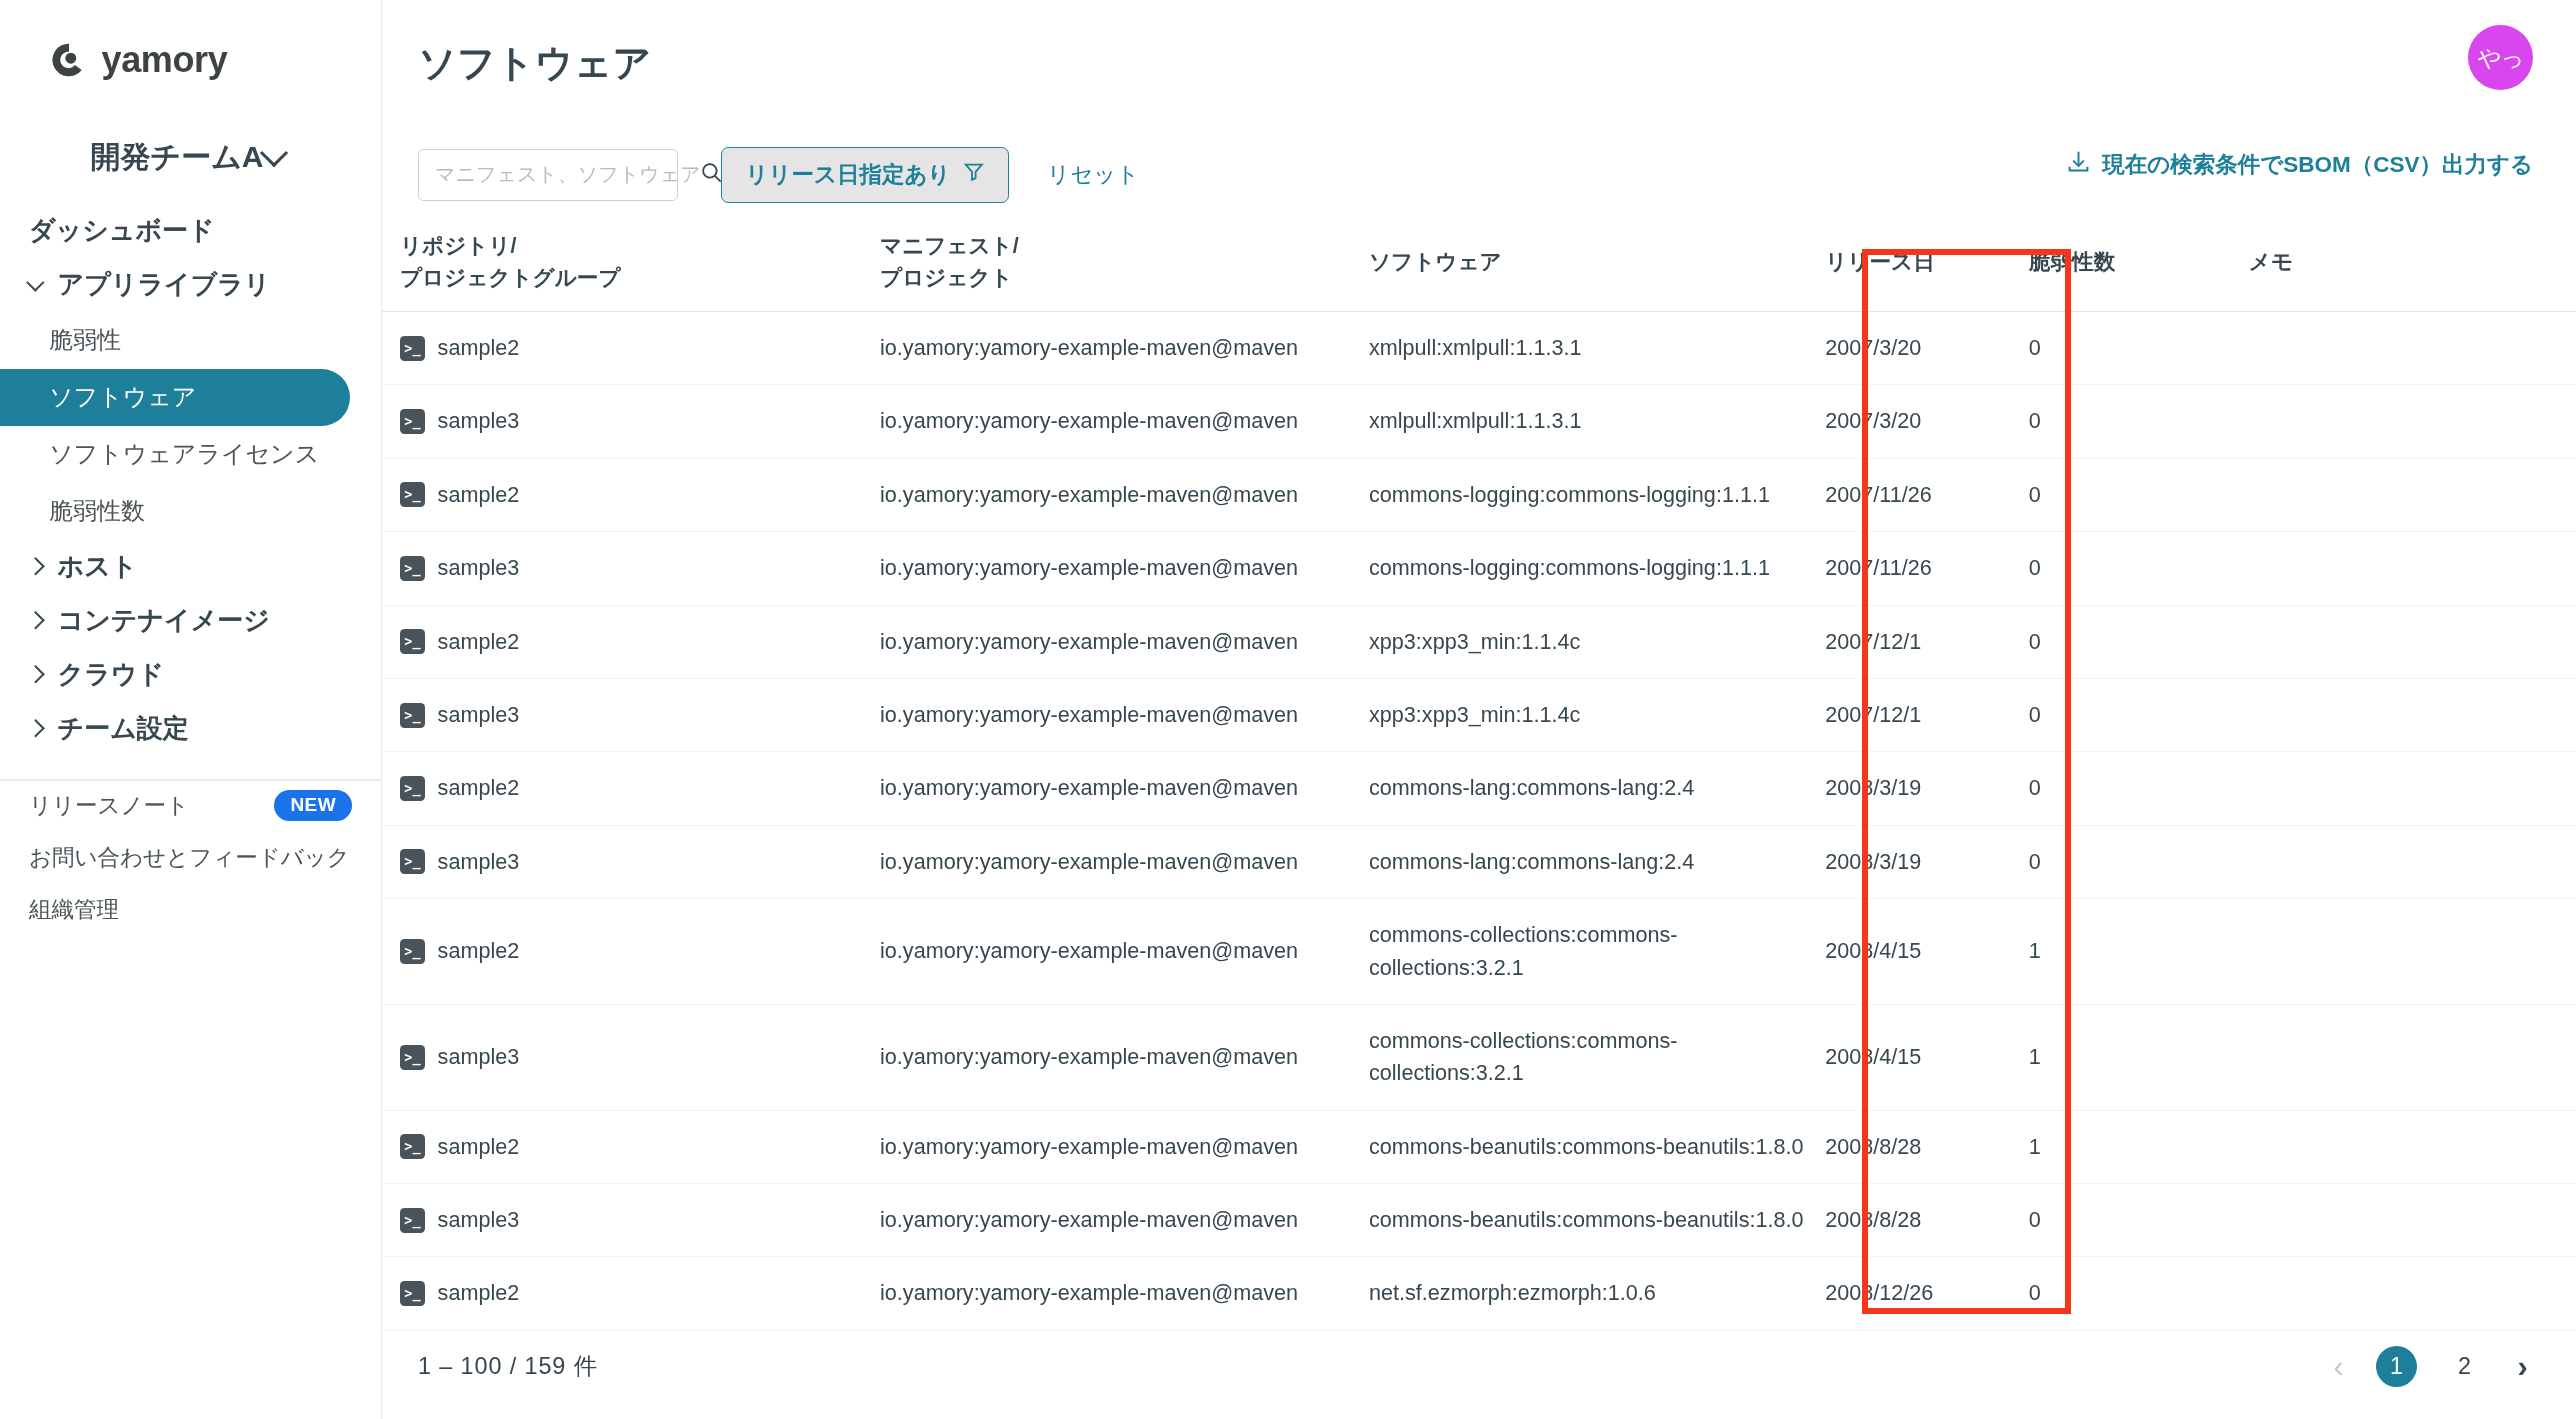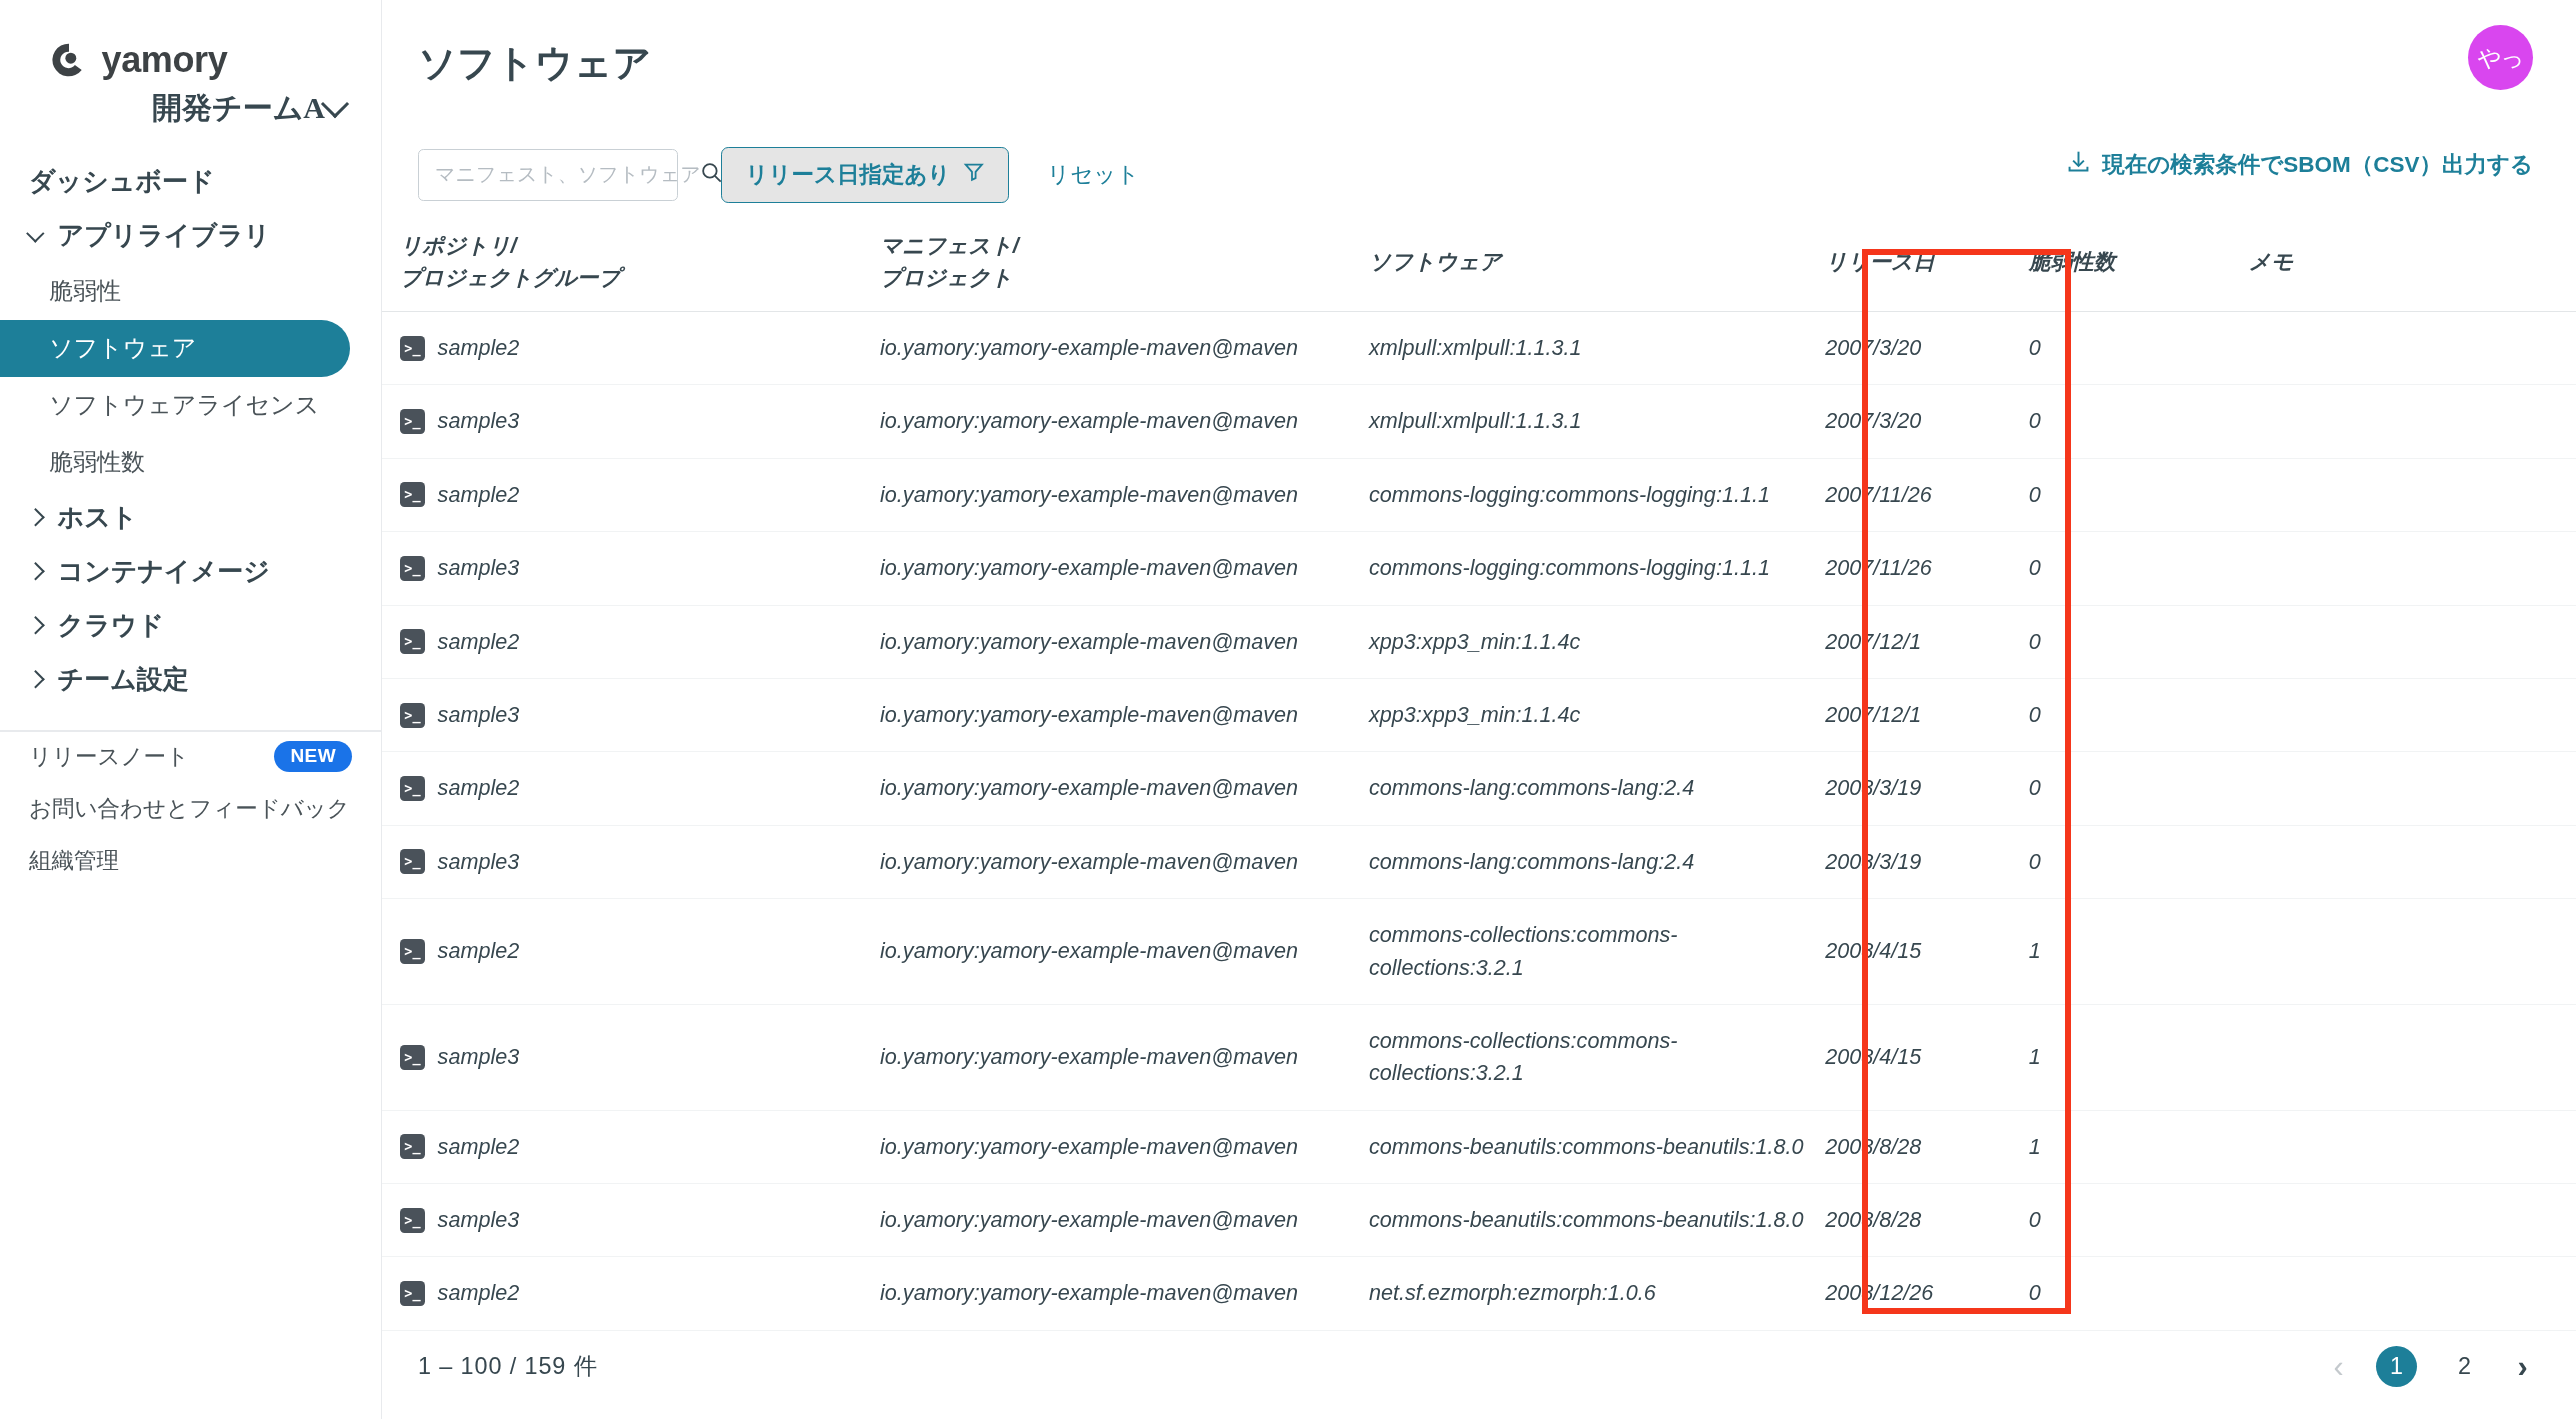--- a/index.html
+++ b/index.html
@@ -19,22 +19,22 @@
     background: #ffffff;
     border-right: 1.8px solid #e8eaed;
     padding-top: 36px;
     position: relative;
   }
   .logo-row { display: flex; align-items: center; gap: 12.6px; padding: 0 0 0 49px; height: 47px; }
   .logo-mark { width: 40px; height: 40px; position: relative; flex: 0 0 auto; }
   .logo-text { font-size: 36px; font-weight: 700; color: #3d4245; letter-spacing: -0.4px; line-height: 1; }
 
   .team-row {
-    display: flex; align-items: center; justify-content: flex-end;
-    padding: 0 36px 0 29px; height: 50px; cursor: pointer; font-family: Liberation Serif, serif;
+    display: flex; align-items: center; justify-content: center;
+    margin-top: 49px; padding: 0 36px 0 29px; height: 50px; cursor: pointer;
   }
   .team-name { font-size: 30px; font-weight: 700; color: #37474f; }
   .chev { width: 20px; height: 20px; border-right: 3.6px solid #37474f; border-bottom: 3.6px solid #37474f; }
   .chev.down { transform: rotate(45deg); margin-top: -7.2px; }
 
   .nav { margin-top: 21.6px; }
   .nav-top { font-size: 26px; font-weight: 700; color: #37474f; padding: 12.6px 29px; height: 54px; display: flex; align-items: center; gap: 16px; cursor: pointer; }
   .nav-top .chev-sm { width: 12.6px; height: 12.6px; border-right: 2.7px solid #37474f; border-bottom: 2.7px solid #37474f; flex: 0 0 auto; }
   .chev-sm.down { transform: rotate(45deg); margin-top: -5.4px; }
   .chev-sm.right { transform: rotate(-45deg); }
@@ -84,21 +84,21 @@
   }
   .reset-link { margin-left: 38px; color: #1d7f99; font-size: 22.5px; cursor: pointer; }
   .sbom-link {
     position: absolute; right: 43px; top: 32px;
     color: #1d7f99; font-size: 22.5px; font-weight: 700;
     display: flex; align-items: center; gap: 11px; cursor: pointer; white-space: nowrap;
   }
 
   
   .table-wrap { padding: 0 0 0 0; }
-  table.sw { width: 2194px; margin-left: 0; border-collapse: collapse; table-layout: fixed; font-style: italic; }
+  table.sw { width: 2194px; margin-left: 0; border-collapse: collapse; table-layout: fixed; }
   table.sw th {
     text-align: left; font-size: 21.6px; font-weight: 700; color: #37474f;
     padding: 14.4px 0 18px 0; vertical-align: middle; border-bottom: 1.8px solid #e3e6e8;
     line-height: 1.45;
   }
   table.sw td {
     font-size: 21.6px; color: #37474f; padding: 20px 0; vertical-align: middle;
     border-bottom: 1.8px solid #f1f3f4; line-height: 1.5;
   }
   .c-repo { width: 274px; padding-left: 18px !important; }

